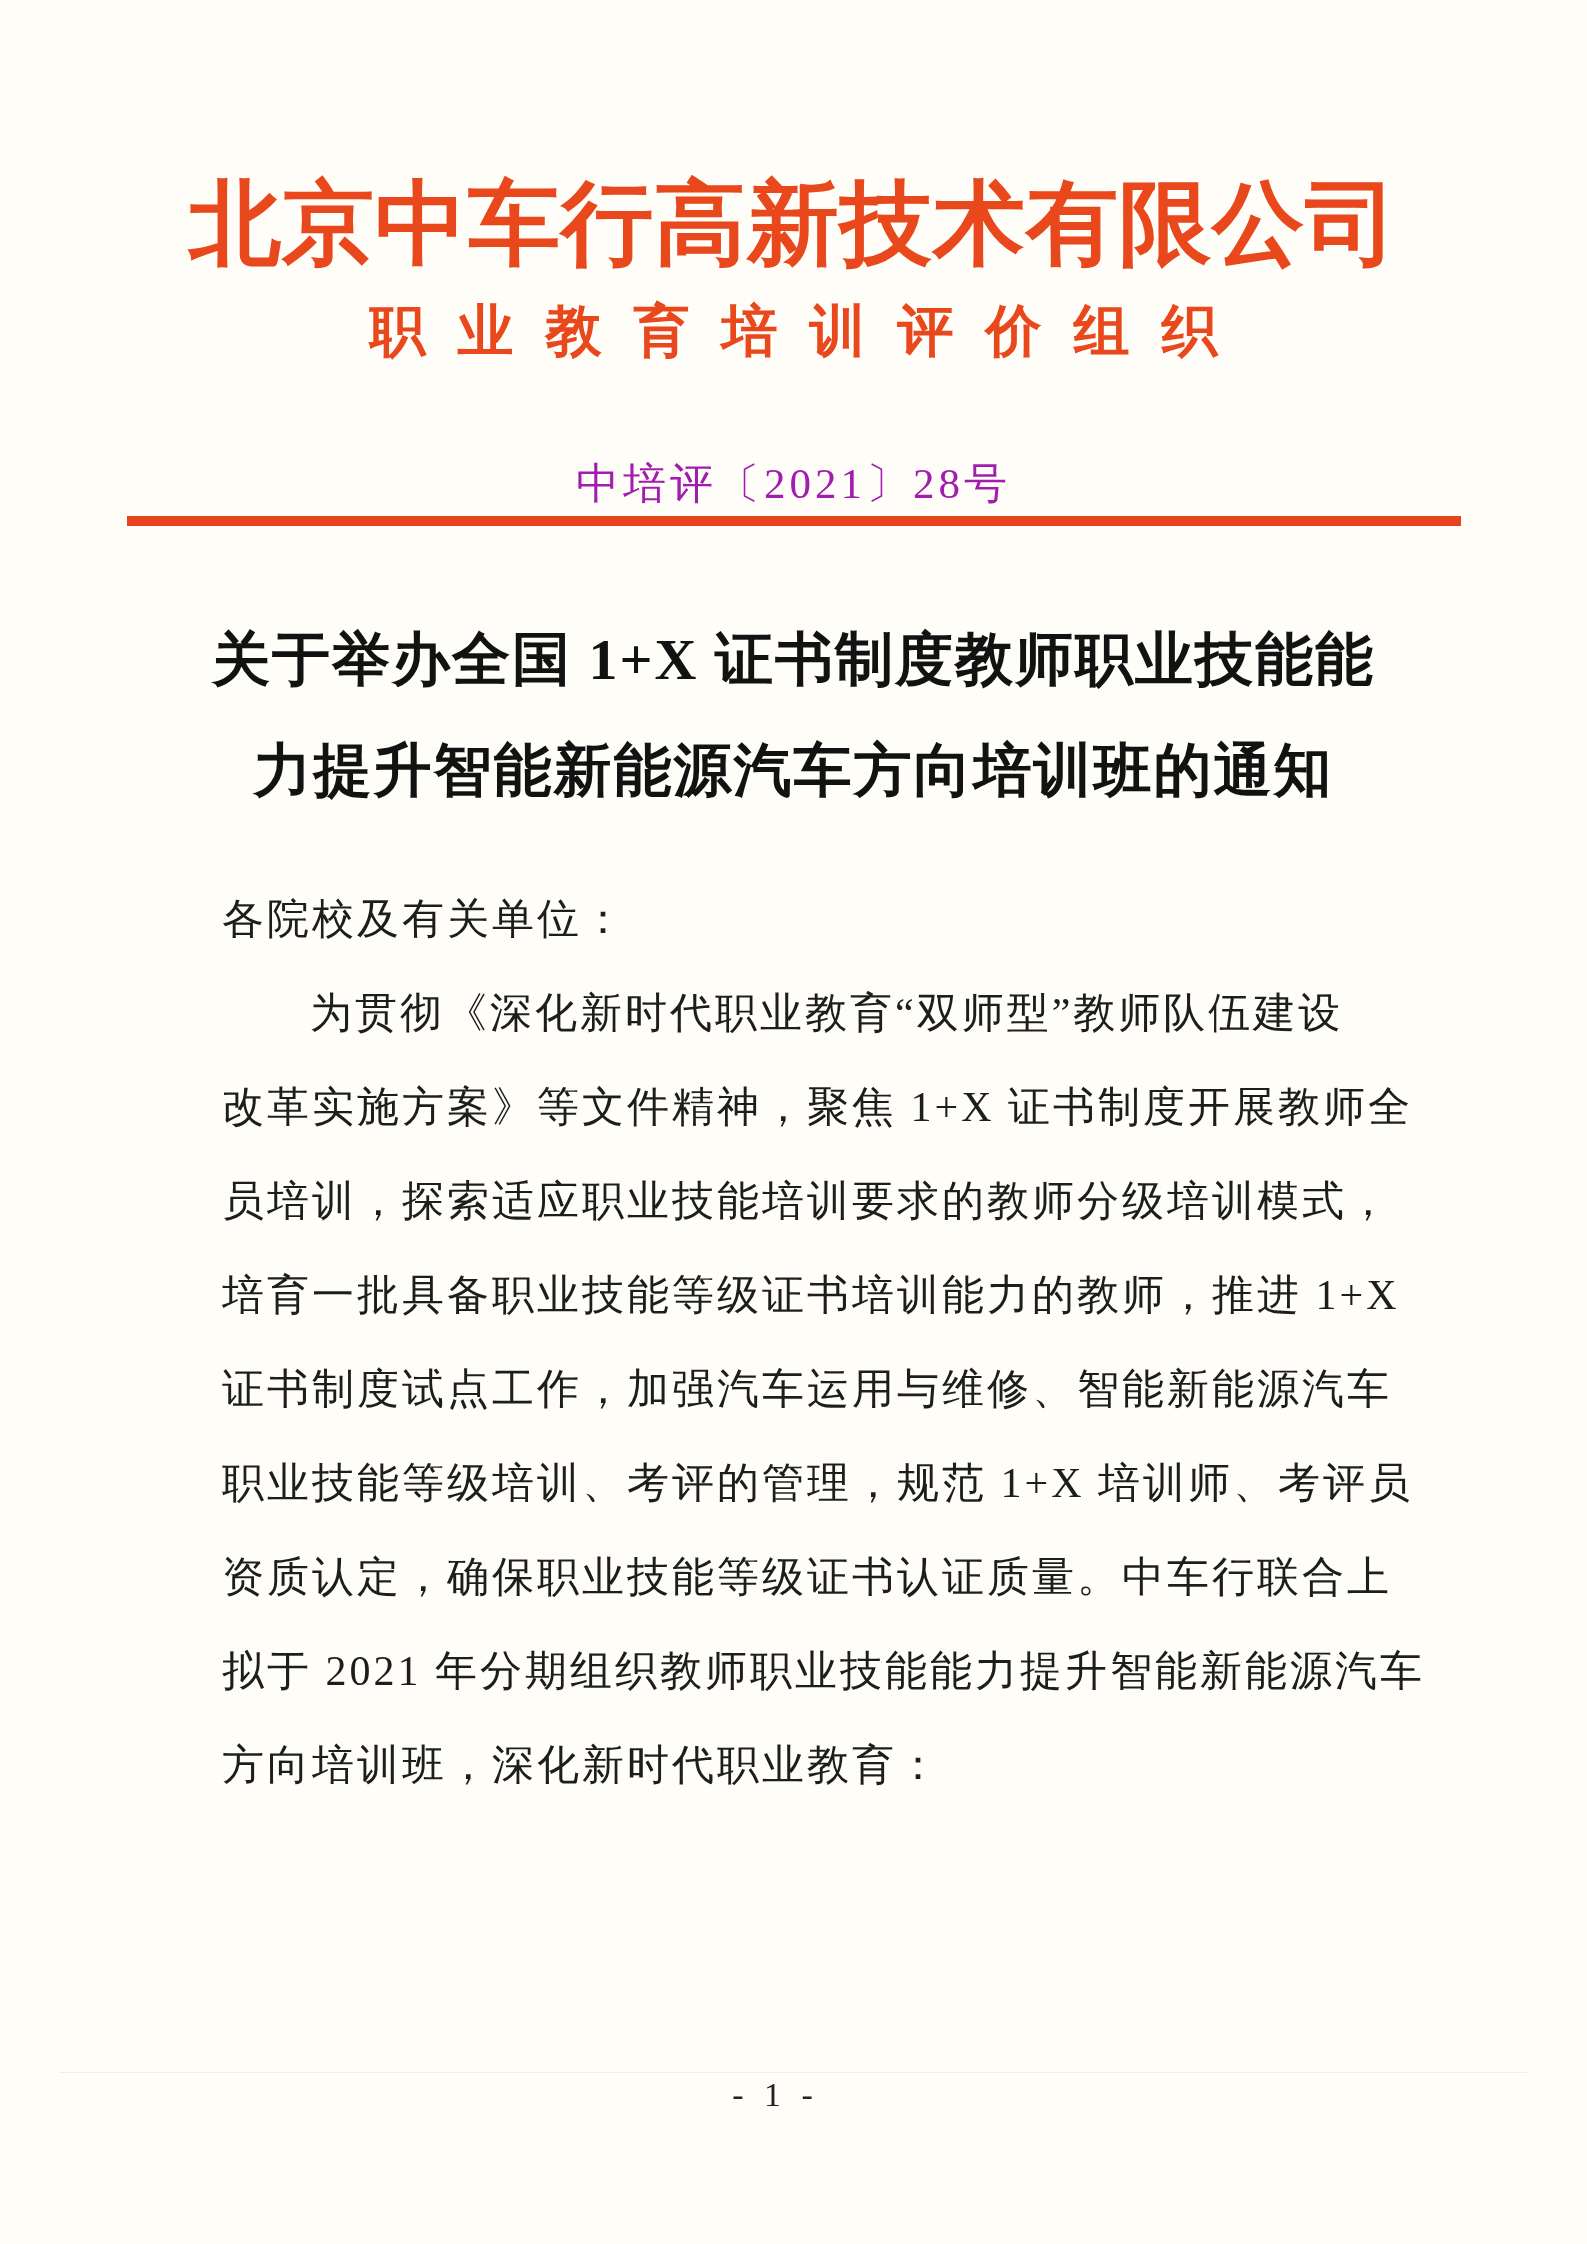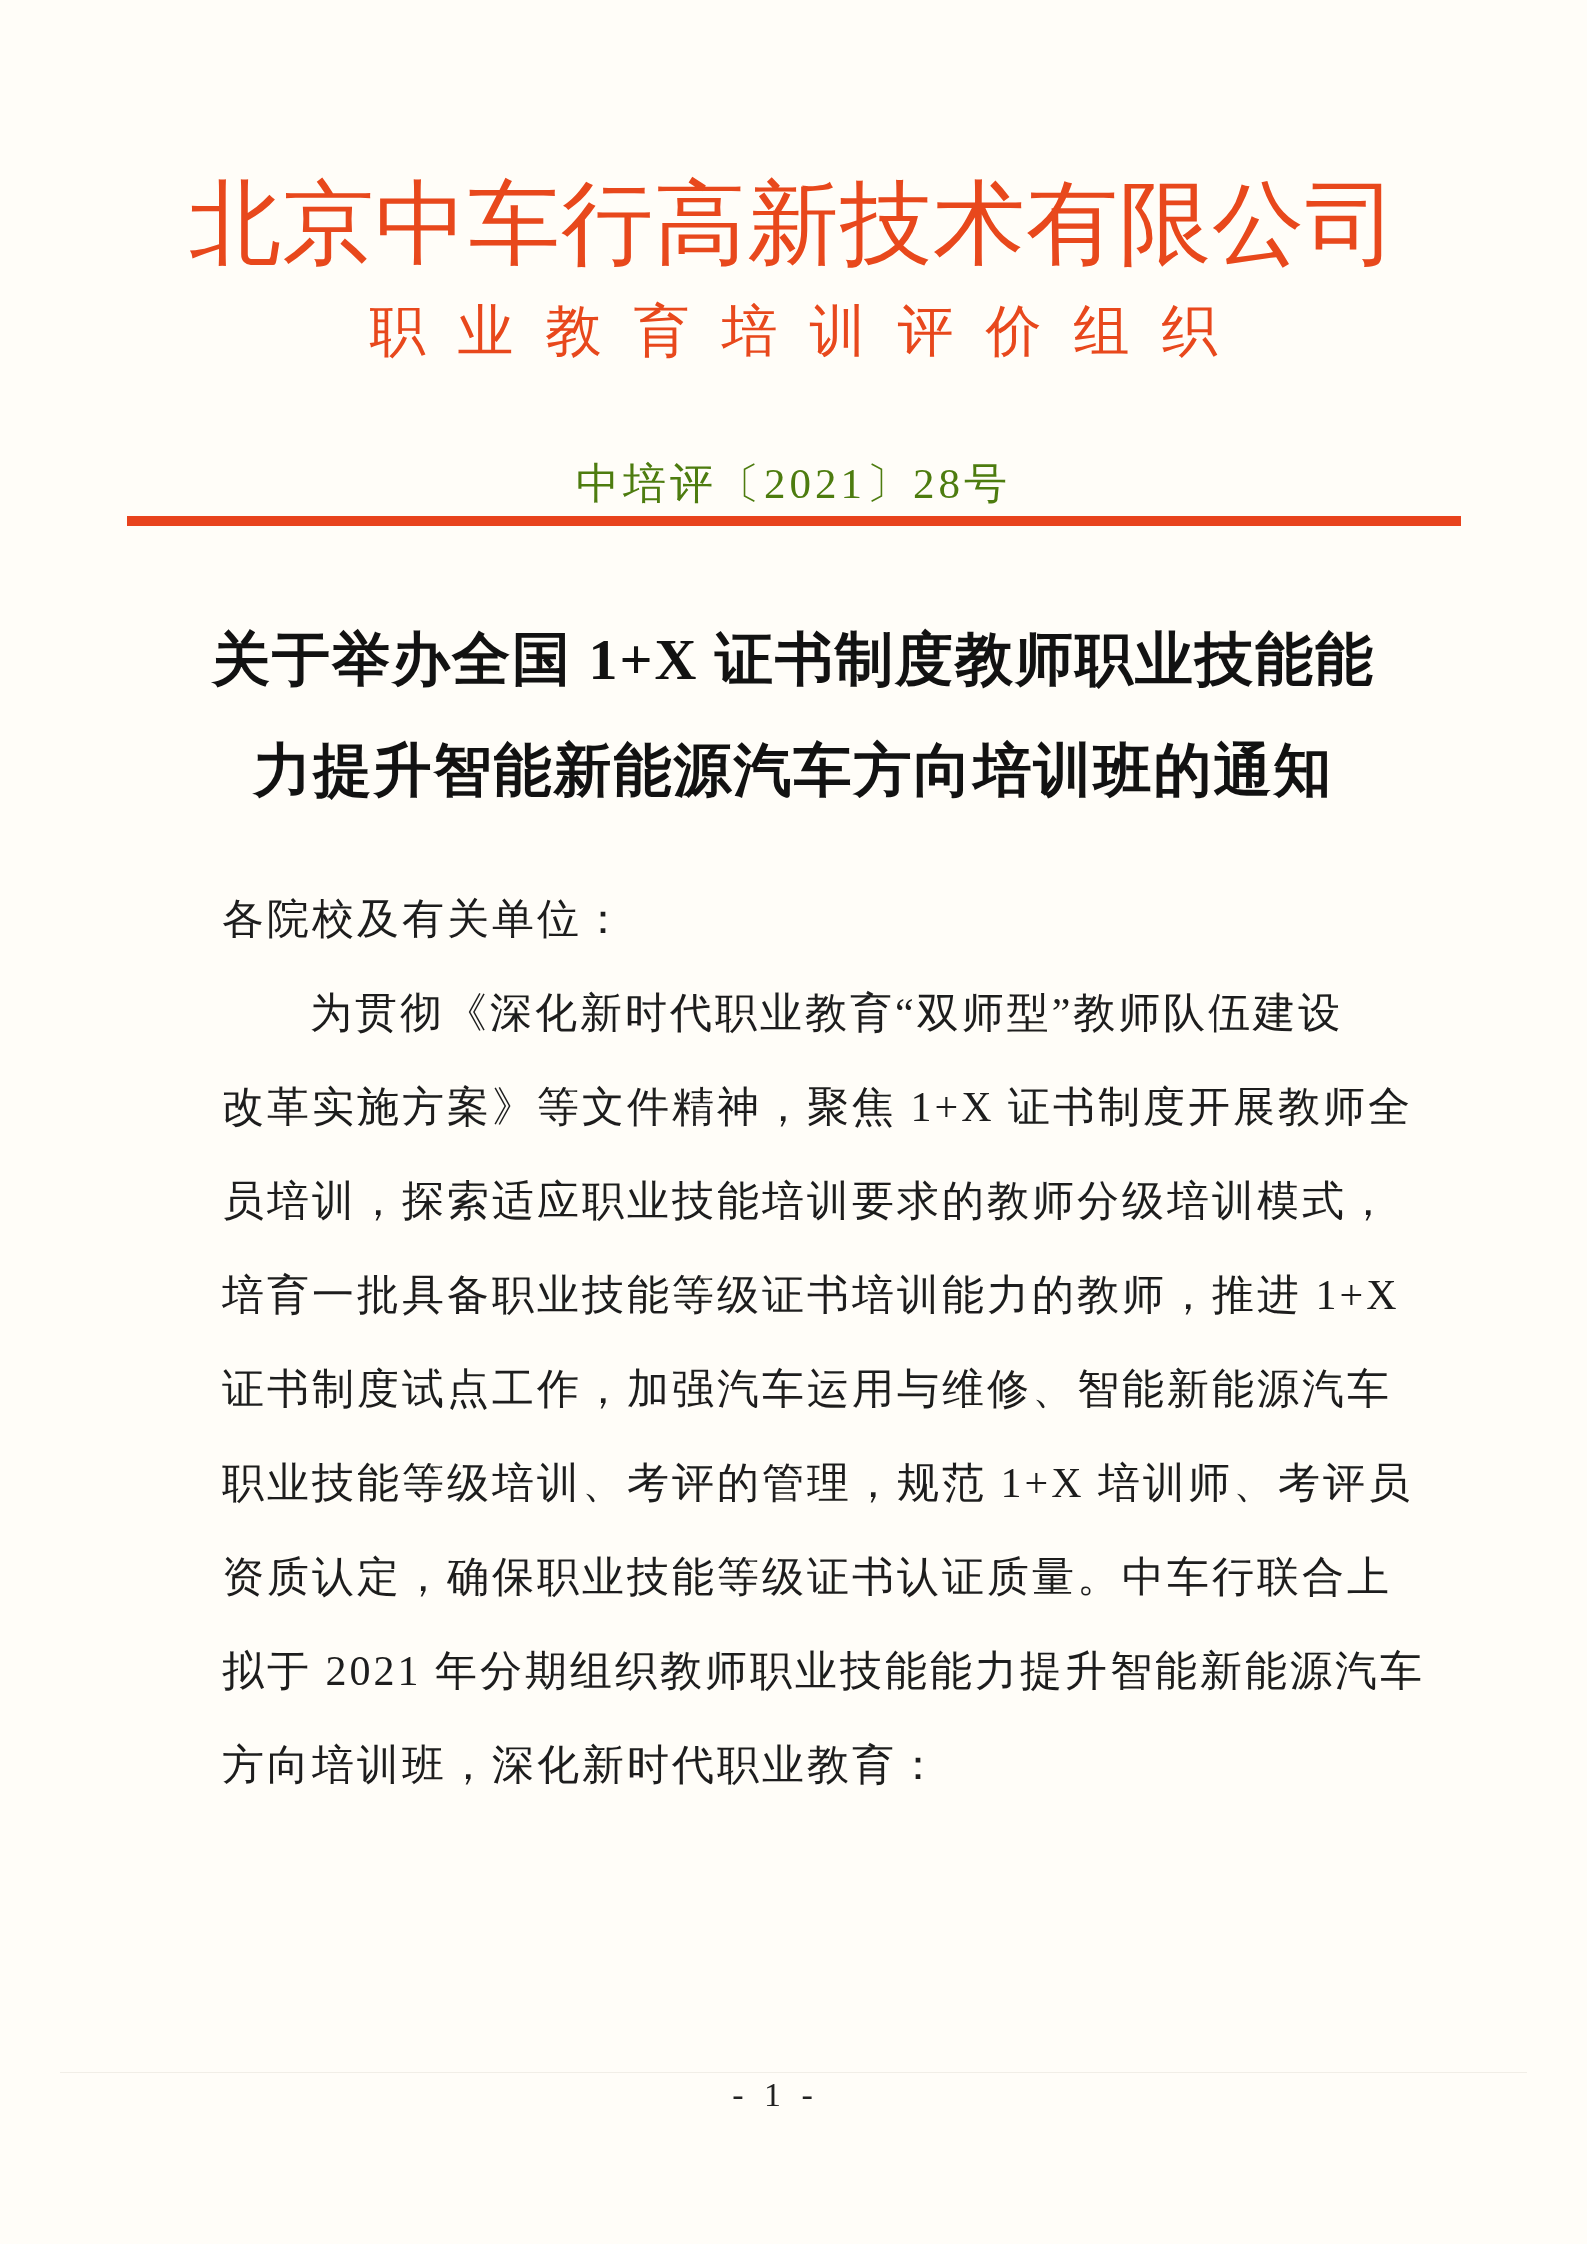--- a/index.html
+++ b/index.html
@@ -17,21 +17,21 @@
     overflow: hidden;
     color: #1d1d1d;
   }
   
   .org-header {
     position: absolute;
     top: 178px;
     left: 0;
     right: 0;
     text-align: center;
-    font-weight: normal;
+    font-weight: bold;
     line-height: 1;
   }
   .org-line1 {
     font-size: 92px;
     letter-spacing: 1px;
     white-space: nowrap;
   }
   .org-line2 {
     margin-top: 33px;
     font-size: 56px;
@@ -41,21 +41,21 @@
   }
   
   .doc-number {
     position: absolute;
     top: 455px;
     left: 0;
     right: 0;
     text-align: center;
     font-size: 43px;
     letter-spacing: 4px;
-    color: #4d7c0f;
+    color: #a21caf;
     white-space: nowrap;
   }
   
   .red-rule {
     position: absolute;
     top: 516px;
     left: 127px;
     width: 1334px;
     height: 10px;
   }

